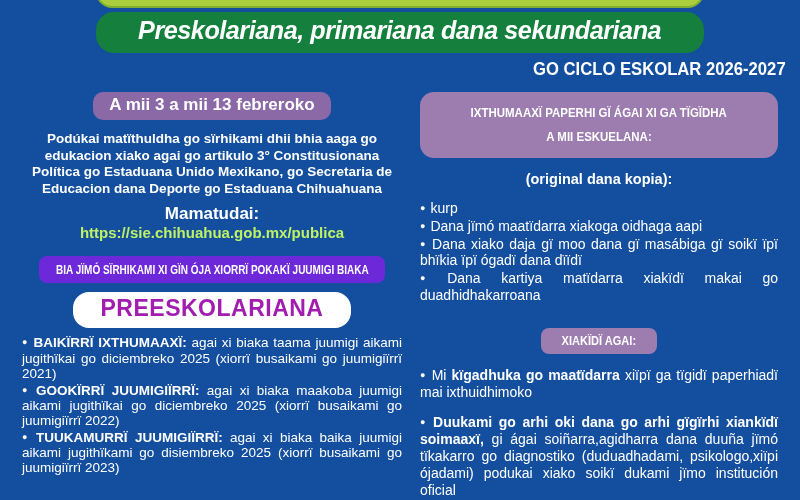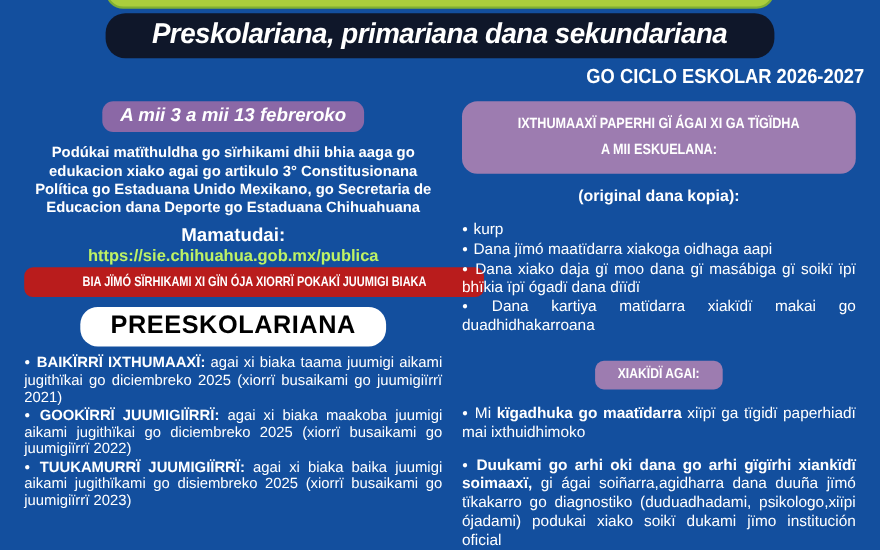--- a/index.html
+++ b/index.html
@@ -16,21 +16,21 @@
     width: 608px; height: 32px;
     margin: -24px auto 0;
     background: #abce3c;
     border: 2px solid #7fae33;
     border-radius: 16px;
   }
 
   .banner {
     width: 608px;
     margin: 4px auto 0;
-    background: #0f172a;
+    background: #15803d;
     border-radius: 18px;
     text-align: center;
     padding: 3px 0 7px;
   }
   .banner .txt {
     display: inline-block;
     font-size: 26px; font-weight: bold; font-style: italic;
     letter-spacing: -0.5px;
     transform: scaleX(0.97);
   }
@@ -45,51 +45,51 @@
 
   .columns { display: flex; gap: 18px; padding: 0 22px; margin-top: 12px; }
   .col-left  { width: 380px; text-align: center; }
   .col-right { flex: 1; text-align: center; }
 
   .date-badge {
     display: inline-block;
     background: #8b68a6;
     border-radius: 10px;
     padding: 3px 16px 5px;
-    font-style: italic; font-weight: bold; font-size: 17px;
+    font-weight: bold; font-size: 17px;
   }
 
   .intro { margin-top: 11px; font-weight: bold; font-size: 13.5px; line-height: 1.23; }
 
   .note-title { margin-top: 7px; font-weight: bold; font-size: 17px; }
   .note-body  { font-size: 14.3px; line-height: 1.18; }
   .note-url   { display: block; color: #bef264; font-weight: bold; font-size: 15px; text-decoration: none; }
 
   .ages-pill {
     display: inline-block;
-    width: 418px;
-    margin-top: 2px;
-    background: #b91c1c;
+    width: 346px;
+    margin-top: 15px;
+    background: #6d28d9;
     border-radius: 8px;
     padding: 4px 0 5px;
     overflow: visible;
   }
   .ages-pill .txt {
     display: inline-block;
     font-weight: bold; font-size: 12.5px;
     white-space: nowrap;
     transform: scaleX(0.8);
     transform-origin: center;
     margin-left: -45px; margin-right: -45px;
   }
 
   .white-pill {
     display: inline-block;
     background: #ffffff;
-    color: #000000;
+    color: #a21caf;
     border-radius: 16px;
     padding: 3px 28px 6px;
     margin-top: 9px;
     font-weight: bold; font-size: 23px;
     letter-spacing: 0.5px;
   }
 
   .bullets-left {
     margin-top: 7px;
     text-align: justify;

